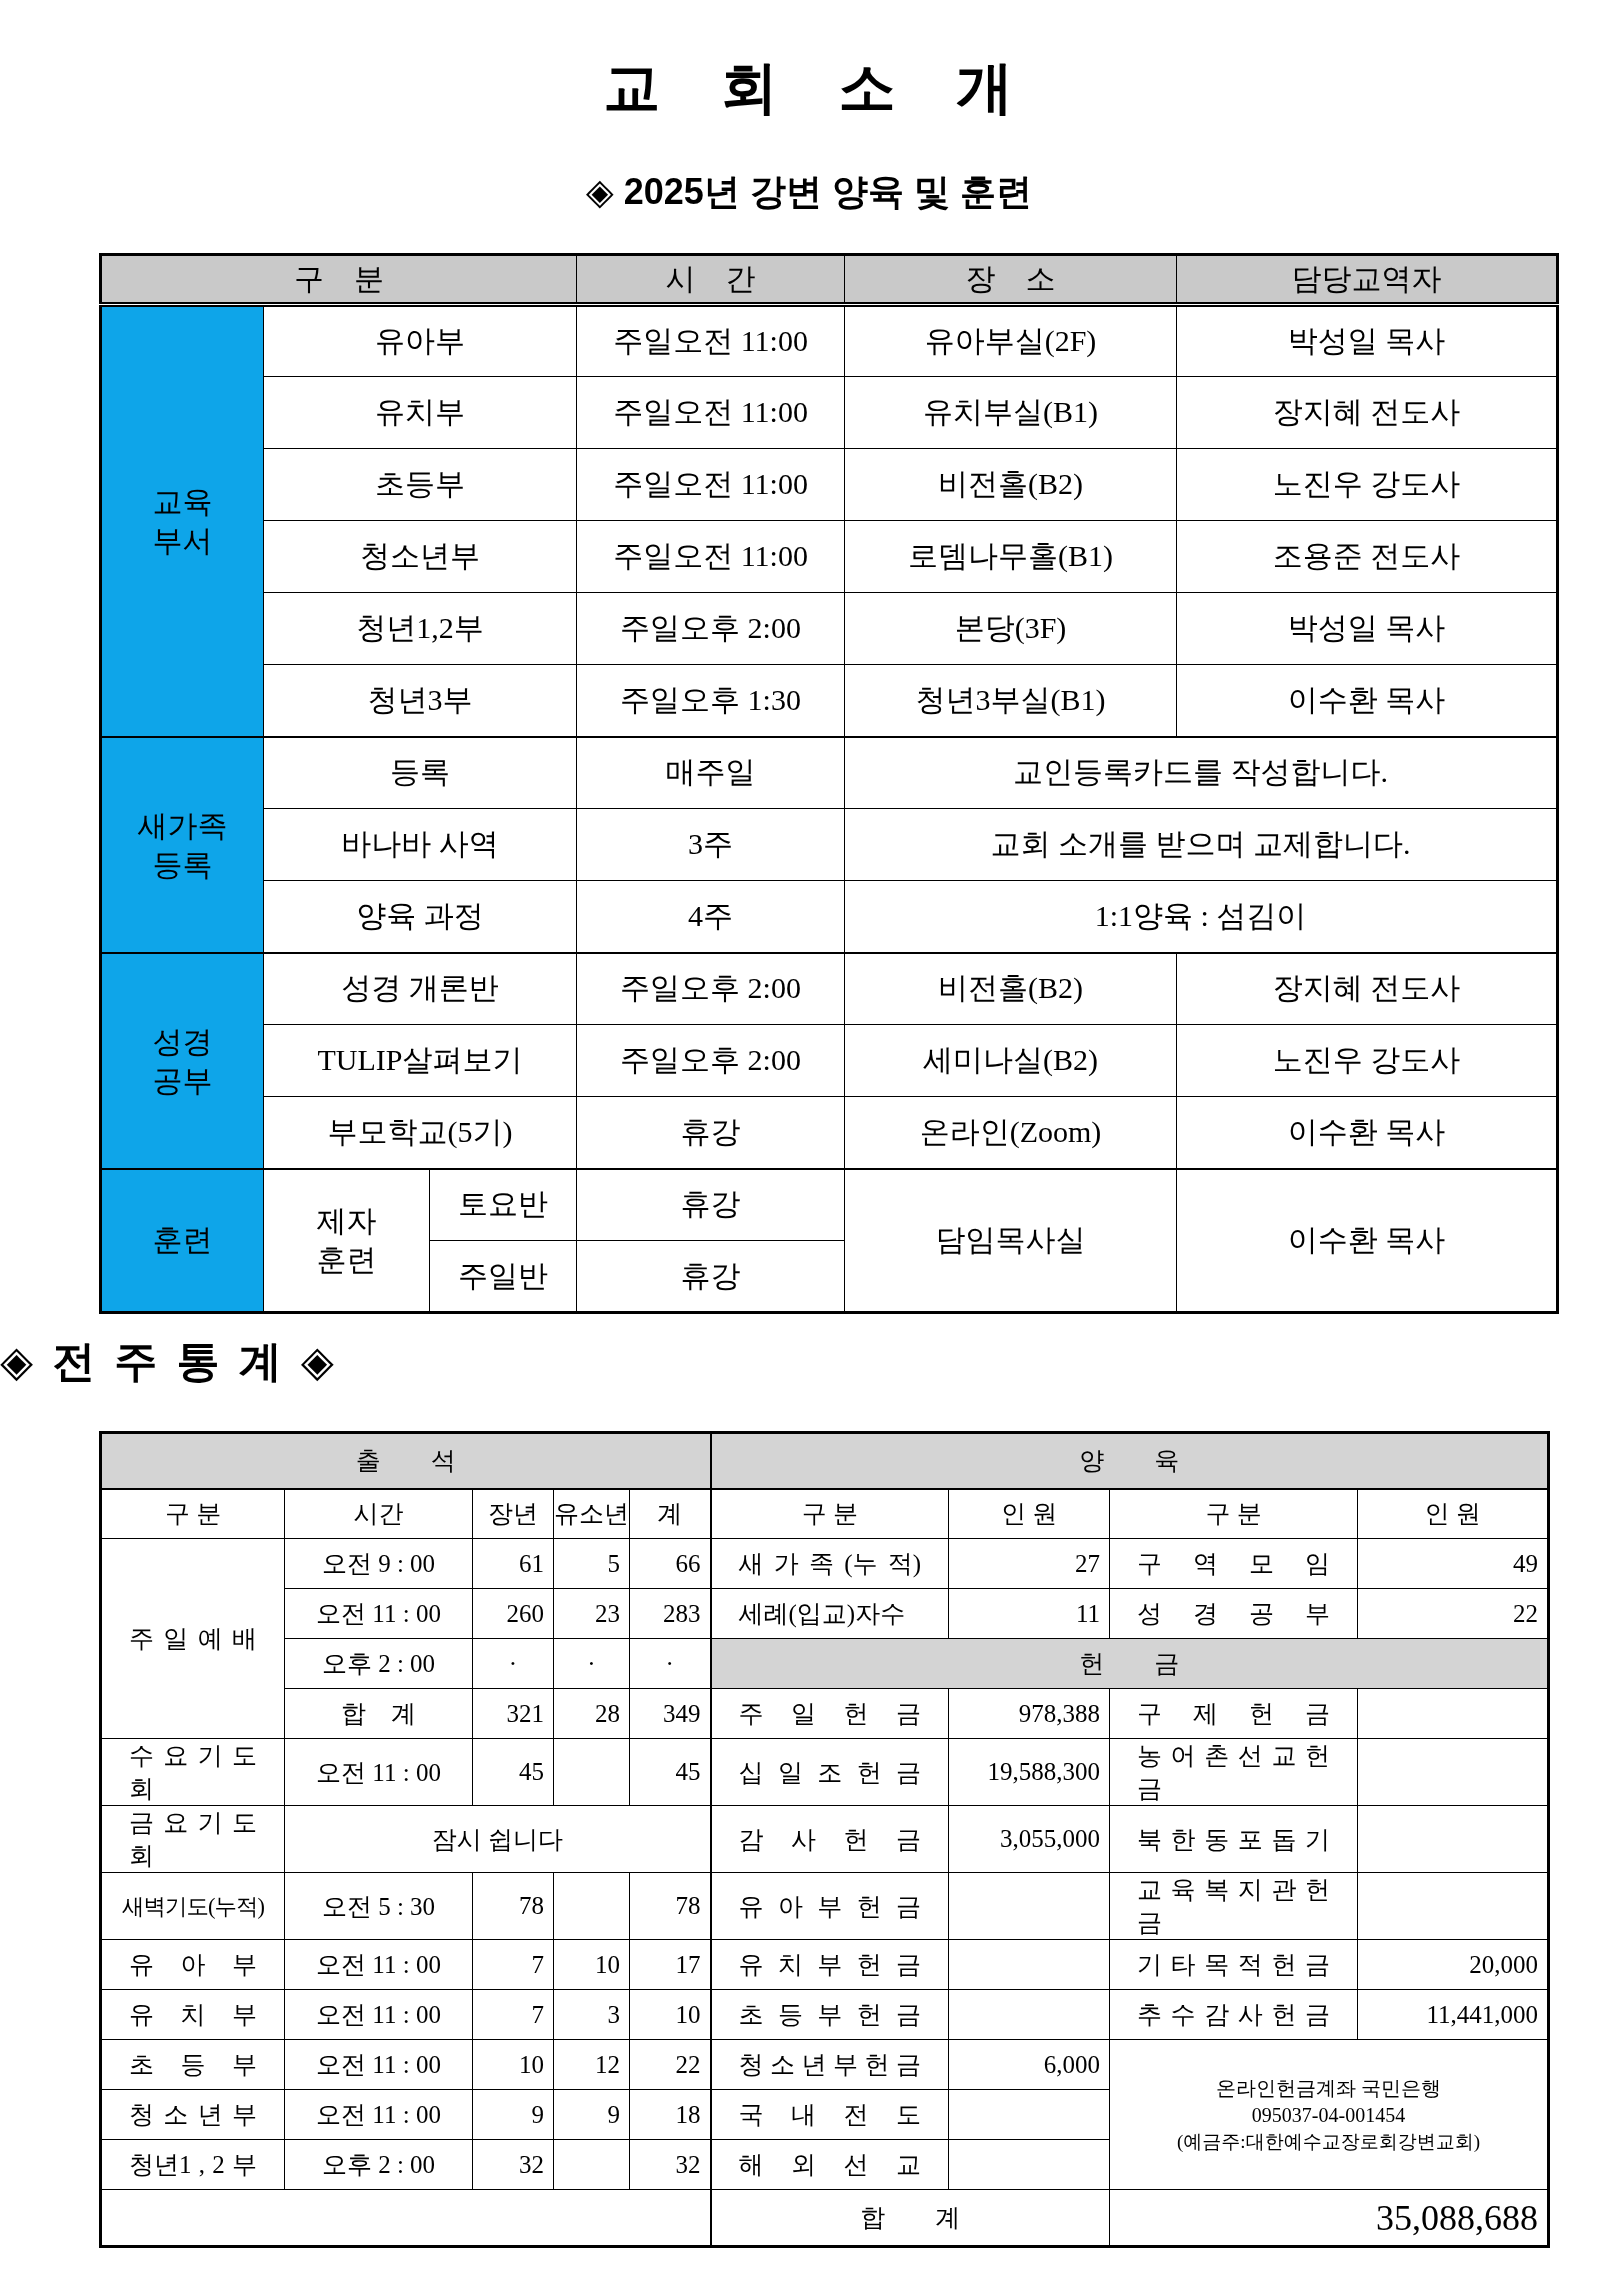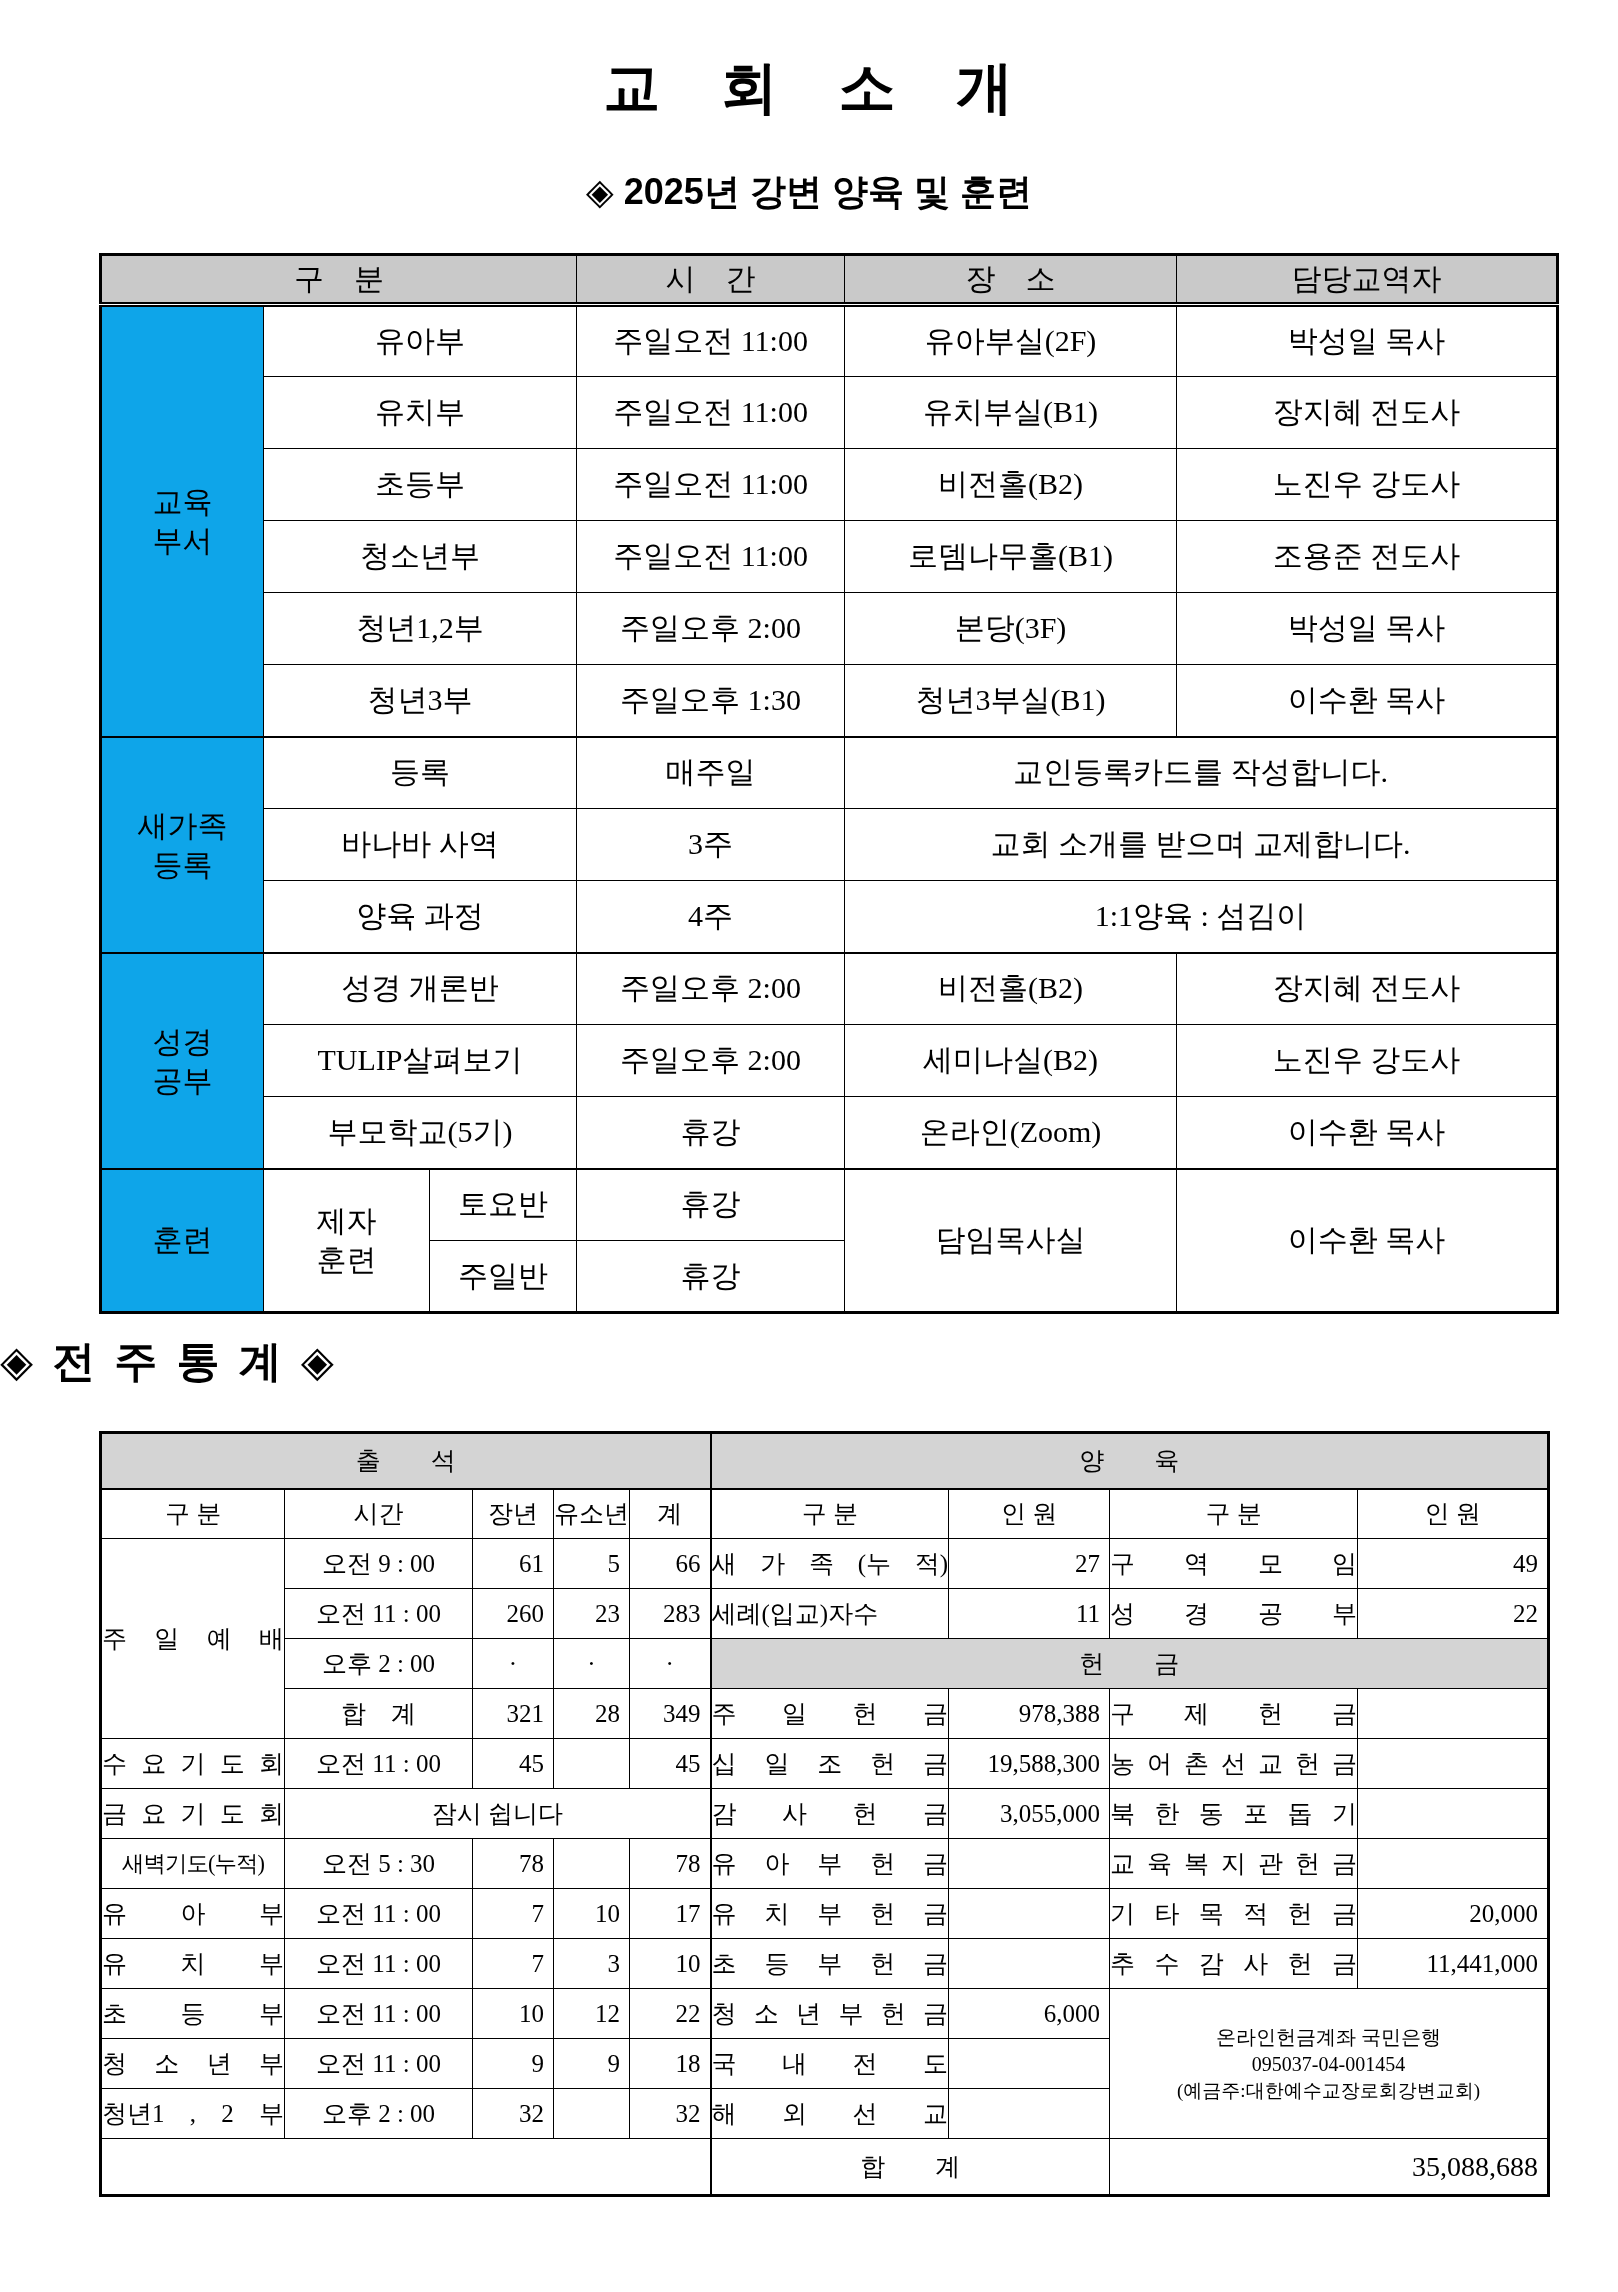--- a/index.html
+++ b/index.html
@@ -30,21 +30,21 @@
 
   
   .t2 { left:99px; top:1431px; width:1449px; font-size:25px; border:3.6px solid #000; }
   .t2 tr        { height:50px; }
   .t2 tr.h1     { height:56px; }
   .t2 tr.trow   { height:57px; }
   .t2 .h1 td    { border-bottom:2.7px solid #000; }
   .gray         { background:#d4d4d4; }
   .vline        { border-left:2.7px solid #000 !important; }
   .num          { text-align:right; padding-right:9px; }
-  .jc           { text-align:justify; text-align-last:justify; padding:0 0; }
+  .jc           { text-align:justify; text-align-last:justify; padding:0 27px; }
   .fit          { font-size:22.4px; letter-spacing:-0.9px; }
   .acct         { line-height:1.35; }
   .acct .a1, .acct .a2 { display:block; font-size:20px; }
   .acct .a3     { display:block; font-size:19px; }
 </style>
 </head>
 <body>
 
 <div class="page">
 
@@ -314,19 +314,19 @@
       <td>오후 2 : 00</td>
       <td class="num">32</td>
       <td></td>
       <td class="num">32</td>
       <td class="jc vline">해 외 선 교</td>
       <td class="num"></td>
     </tr>
     <tr class="trow">
       <td colspan="5"></td>
       <td colspan="2" class="vline">합　　계</td>
-      <td colspan="2" class="num" style="font-size:28px;">35,088,688</td>
+      <td colspan="2" class="num" style="font-size:36px;">35,088,688</td>
     </tr>
   </tbody>
     </table>
 
 </div>
 
 
 </body></html>

